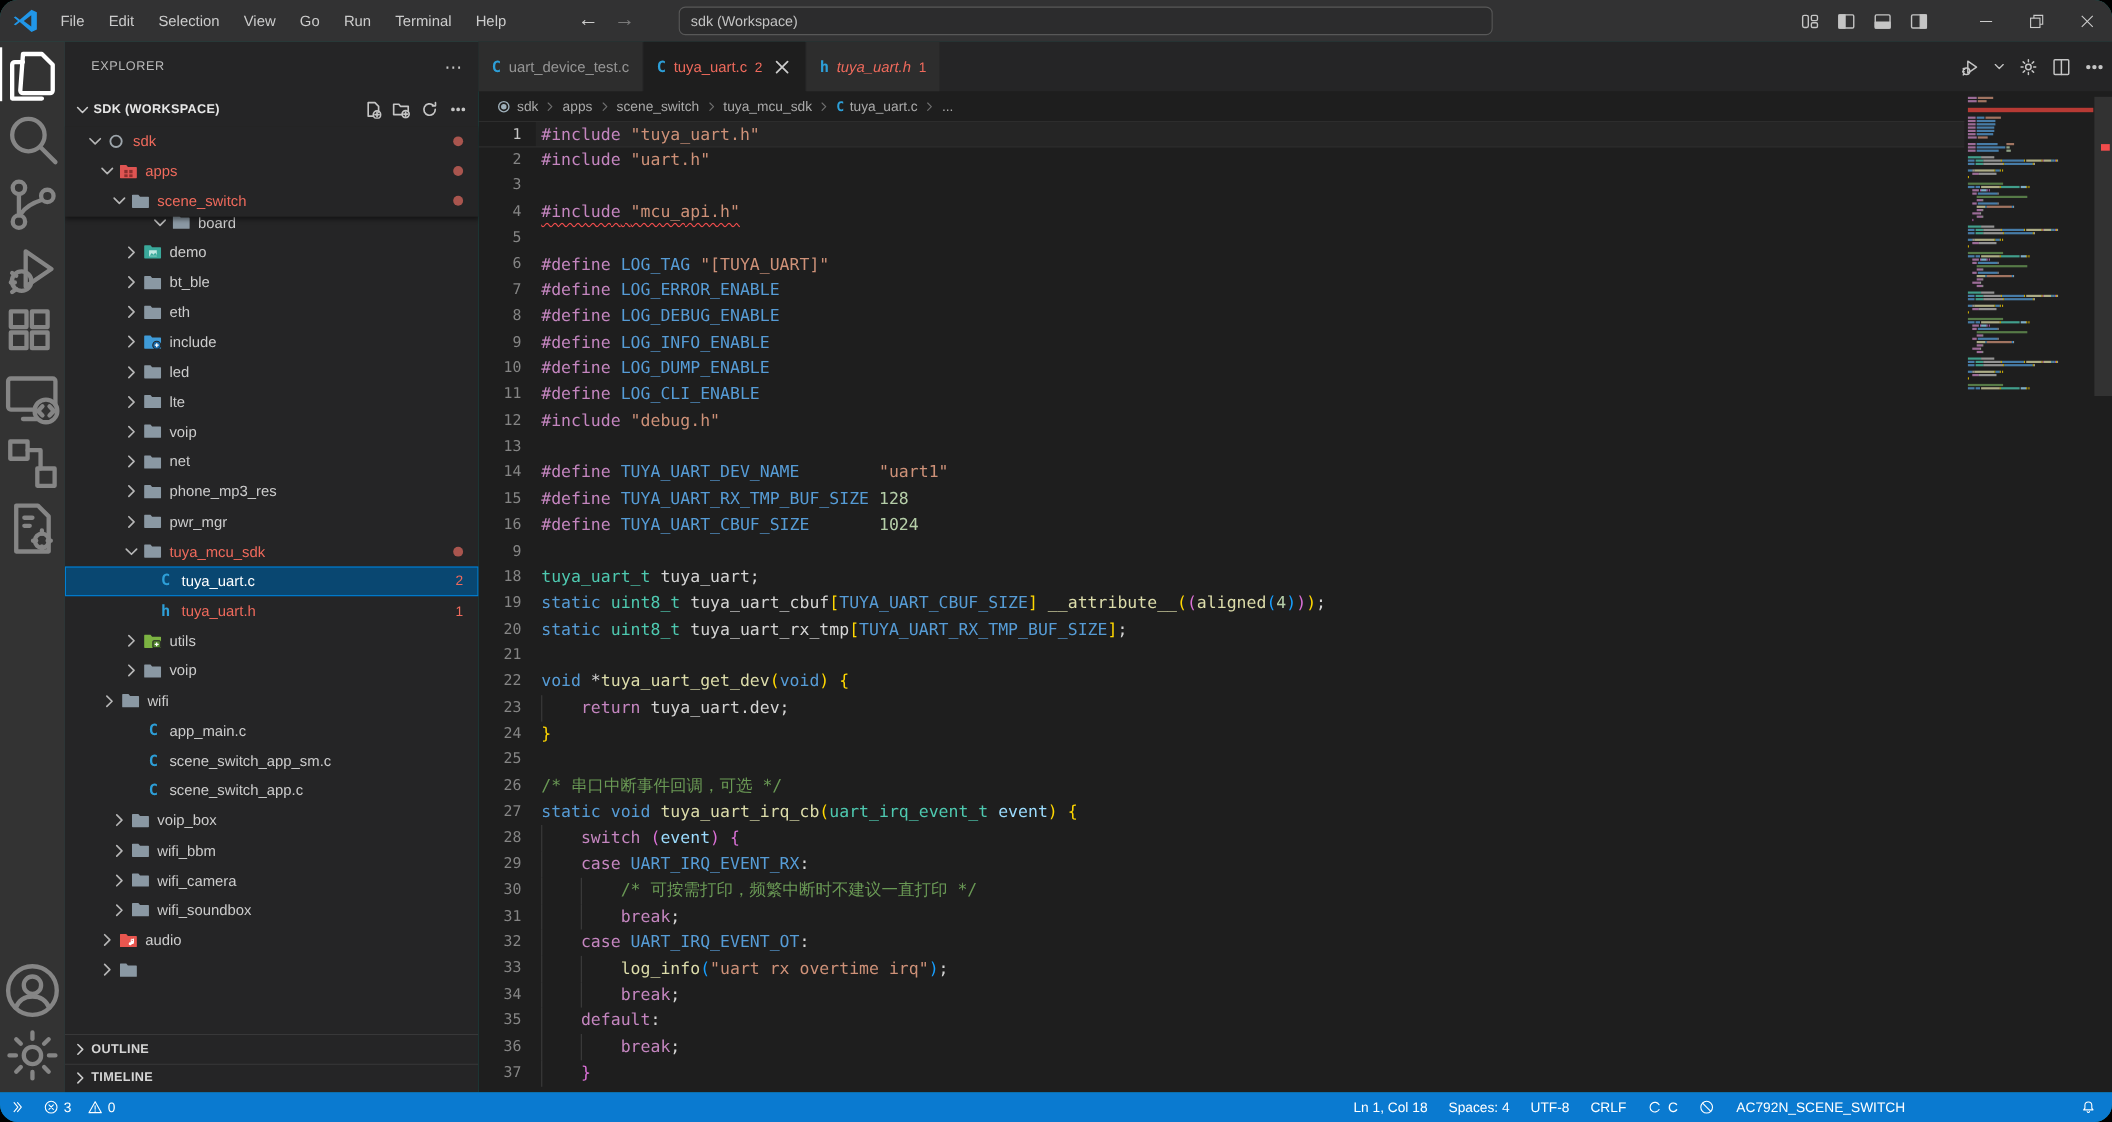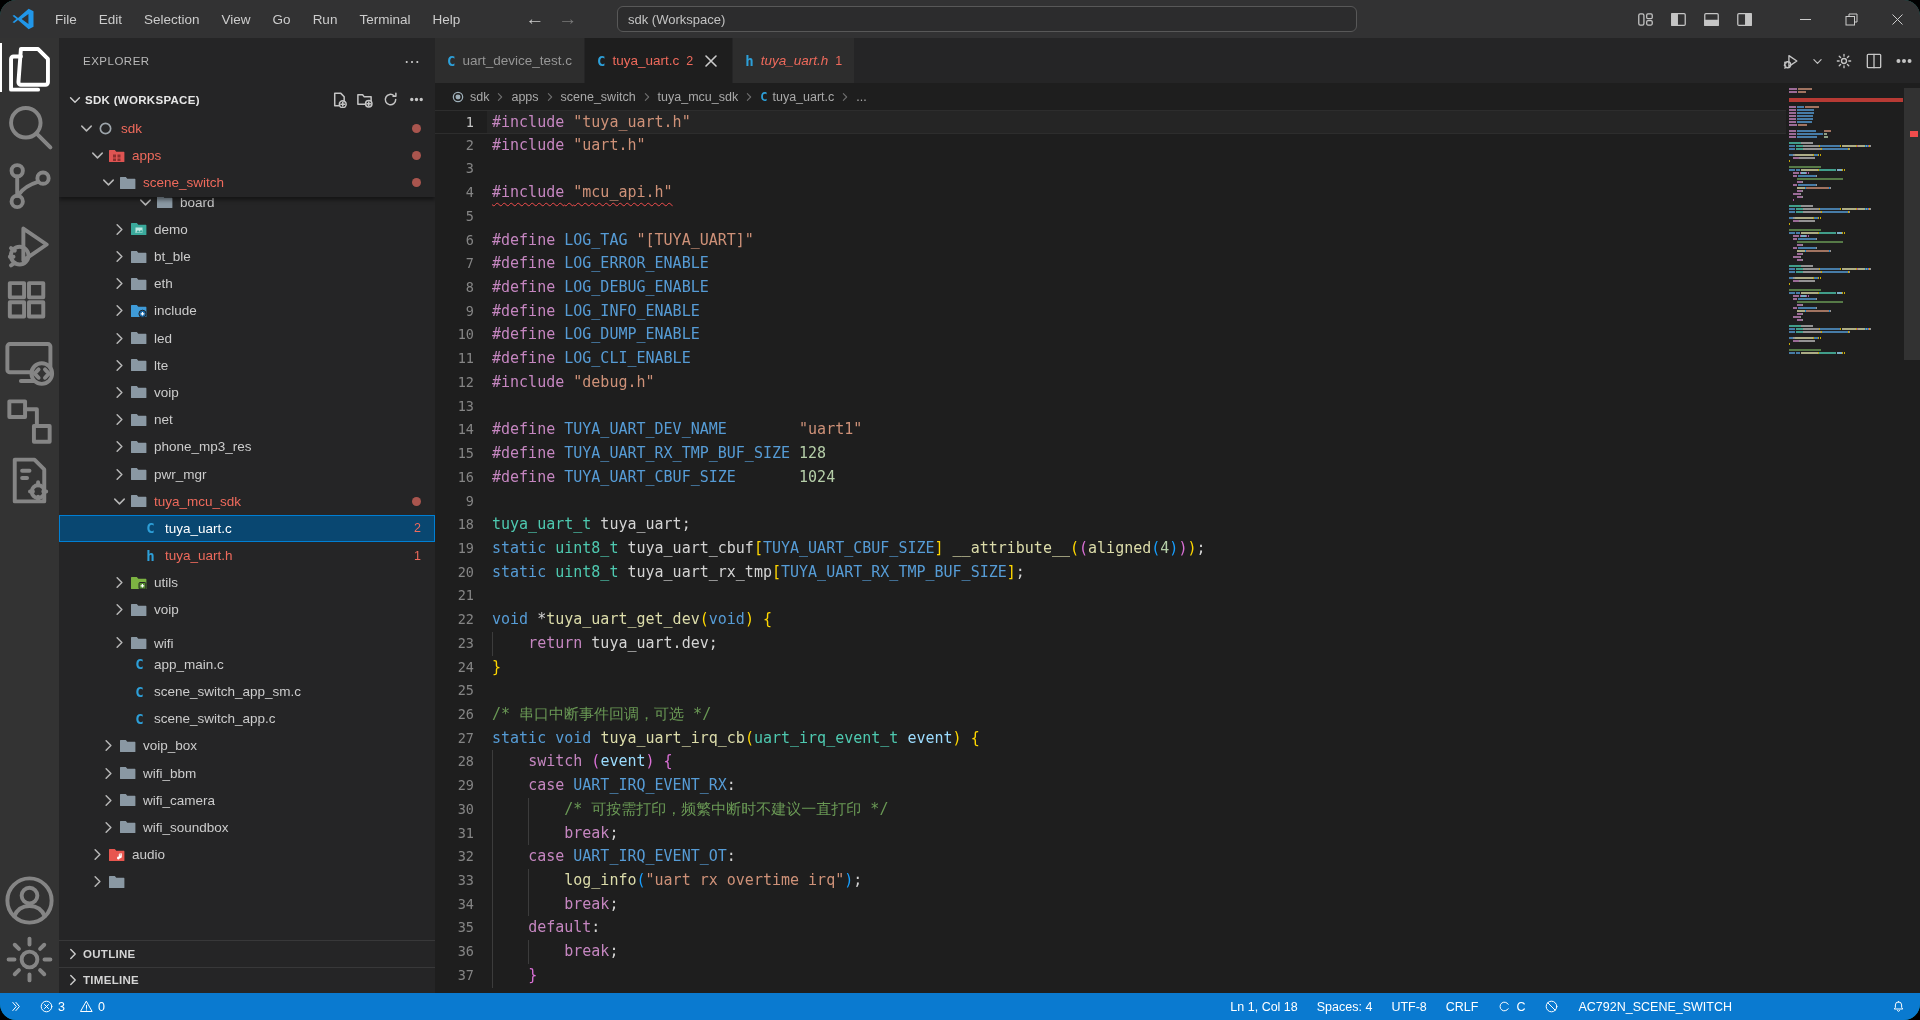--- a/index.html
+++ b/index.html
@@ -520,21 +520,21 @@
             <span class="chev"><svg viewBox="0 0 18 18" fill="none" stroke="currentColor" stroke-width="1.6" stroke-linecap="round" stroke-linejoin="round" style="width:100%;height:100%">
                 <path d="M6.5 4l5 5-5 5"></path>
               </svg></span>
             <span class="t-icon">
               <svg viewBox="0 0 16 14" style="width:16px;height:14px">
                 <path fill="#8a98a3" d="M.6 1h5.2l1.5 1.8h7.5c.4 0 .6.3.6.6v9c0 .4-.2.6-.6.6H.6c-.3 0-.6-.2-.6-.6V1.6C0 1.3.3 1 .6 1z"></path>
               </svg>
             </span>
             <span class="t-label">voip</span>
           </div>
-          <div class="tree-row" style="padding-left: 52px; align-items: flex-end;">
+          <div class="tree-row" style="padding-left: 32px;">
             <span class="chev"><svg viewBox="0 0 18 18" fill="none" stroke="currentColor" stroke-width="1.6" stroke-linecap="round" stroke-linejoin="round" style="width:100%;height:100%">
                 <path d="M6.5 4l5 5-5 5"></path>
               </svg></span>
             <span class="t-icon">
               <svg viewBox="0 0 16 14" style="width:16px;height:14px">
                 <path fill="#8a98a3" d="M.6 1h5.2l1.5 1.8h7.5c.4 0 .6.3.6.6v9c0 .4-.2.6-.6.6H.6c-.3 0-.6-.2-.6-.6V1.6C0 1.3.3 1 .6 1z"></path>
               </svg>
             </span>
             <span class="t-label">wifi</span>
           </div>

